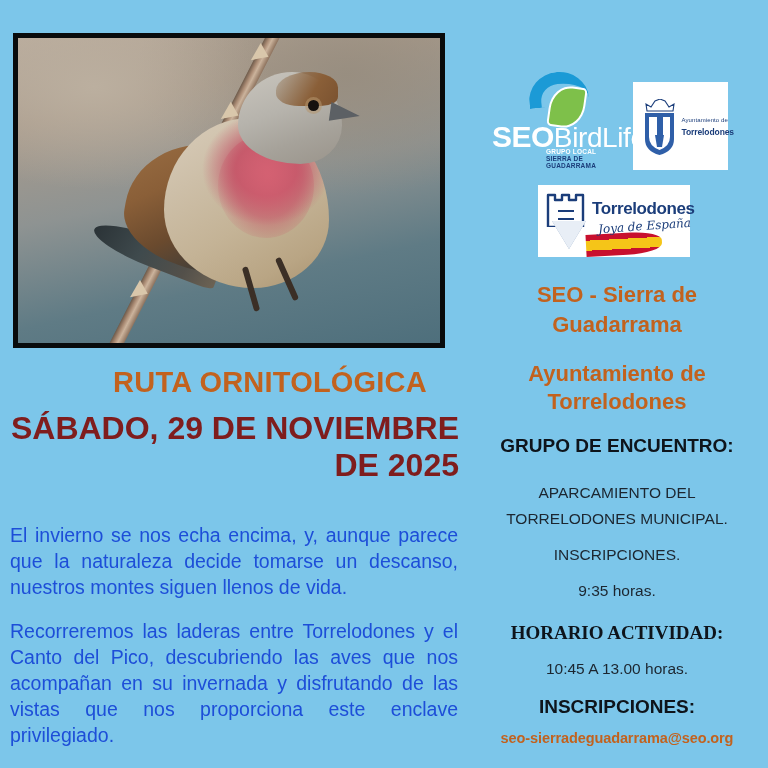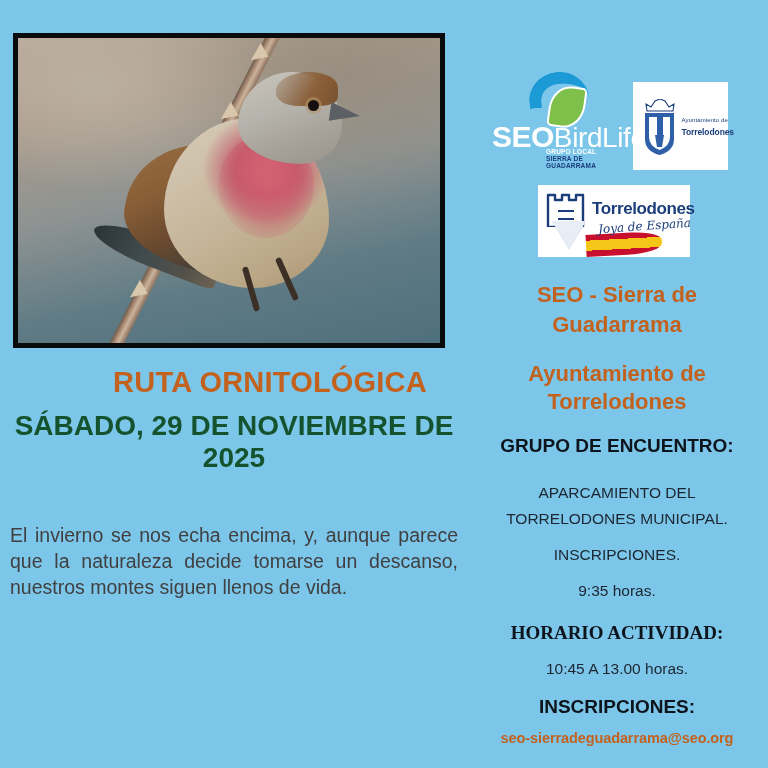--- a/index.html
+++ b/index.html
@@ -135,37 +135,37 @@
     left: 0; top: 366px; width: 466px;
     text-align: center;
     font-size: 29px; font-weight: bold;
     color: #c2621e;
     letter-spacing: 0.2px;
     margin-left: 37px;
   }
   .title-date {
     position: absolute;
     left: 9px; top: 410px; width: 450px;
-    text-align: center;
-    font-size: 28px; font-weight: bold;
-    color: #14532d;
+    text-align: right;
+    font-size: 32px; font-weight: bold;
+    color: #7f1d1d;
   }
   .subtitle {
     position: absolute;
     left: 6px; top: 478px; width: 456px;
     text-align: center;
     font-size: 19px; font-weight: bold;
     color: #151b24;
   }
   .para {
     position: absolute;
     left: 10px; width: 448px;
     font-size: 19.5px;
     line-height: 26px;
-    color: #404040;
+    color: #1d4ed8;
     text-align: justify;
     text-justify: inter-word;
   }
   .para-1 { top: 522px; }
   .para-2 { top: 618px; }
 
   
   .right-col {
     position: absolute;
     left: 466px; top: 0;
@@ -348,20 +348,21 @@
           <div class="bird-eye"></div>
           <div class="bird-beak"></div>
         </div>
 
       </div>
     </div>
 
     <div class="title-main">RUTA ORNITOLÓGICA</div>
     <div class="title-date">SÁBADO, 29 DE NOVIEMBRE DE 2025</div>
     <div class="para para-1">El invierno se nos echa encima, y, aunque parece que la naturaleza decide tomarse un descanso, nuestros montes siguen llenos de vida.</div>
+    <div class="para para-2">Recorreremos las laderas entre Torrelodones y el Canto del Pico, descubriendo las aves que nos acompañan en su invernada y disfrutando de las vistas que nos  proporciona este enclave privilegiado.</div>
 
   </div>
 
   <div class="right-col">
 
     <div class="logo-seo">
       <div class="seo-swoosh"></div>
       <div class="seo-swoosh-dot"></div>
       <div class="seo-leaf"></div>
       <div class="seo-wordmark">

